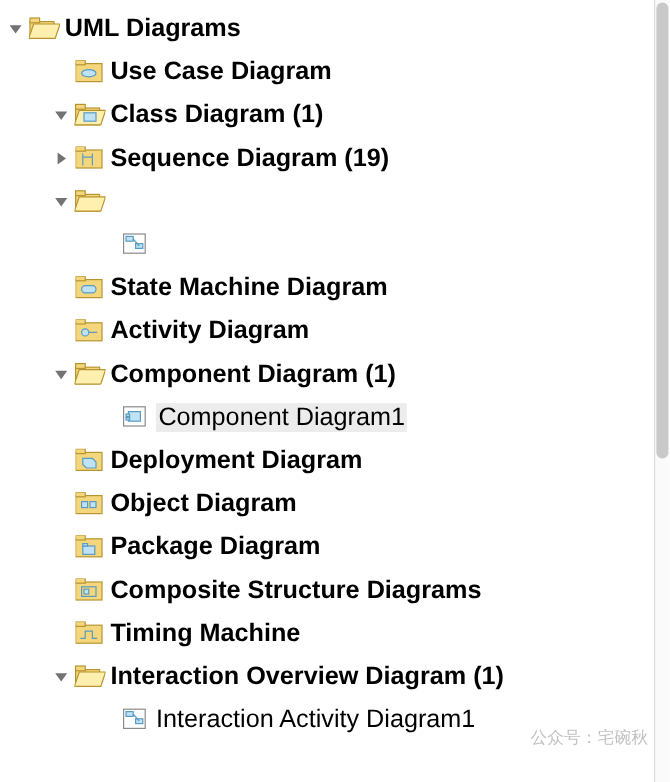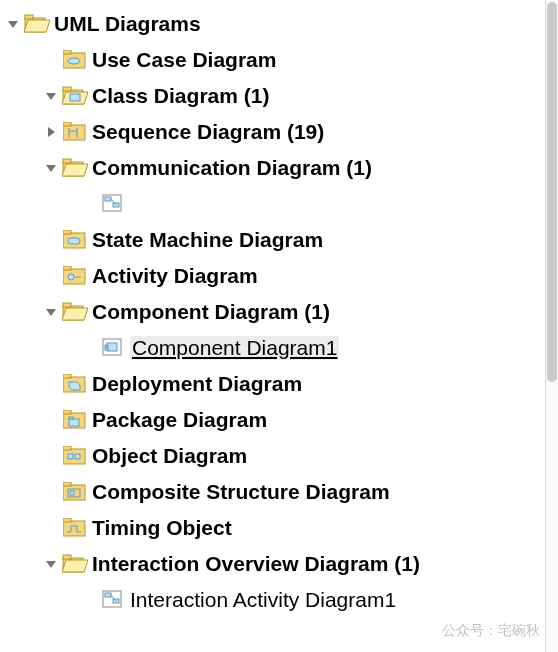--- a/index.html
+++ b/index.html
@@ -53,21 +53,20 @@
   .label {
     font-weight: 700;
     font-size: 21px;
   }
   .label.child {
     font-weight: 400;
   }
   .selected {
     background: #ececec;
     padding: 0 2px;
-    text-decoration: underline;
   }
   .scrollbar {
     position: absolute;
     right: 0;
     top: 0;
     width: 12px;
     height: 100%;
     background: #fafafa;
     border-left: 1px solid #dcdcdc;
   }
@@ -76,21 +75,21 @@
     left: 1px;
     right: 1px;
     top: 2px;
     height: 380px;
     background: #c9c9c9;
     border-radius: 6px;
   }
   .watermark {
     position: absolute;
     right: 18px;
-    bottom: 12px;
+    bottom: 28px;
     color: rgba(150,150,150,0.6);
     font-size: 14px;
     pointer-events: none;
   }
 </style>
 </head>
 <body>
 
 <div class="tree">
 
@@ -167,21 +166,20 @@
           <polygon points="1,3 11,3 6,10" fill="#737373"></polygon>
         </svg>
     </span>
     <span class="icon">
       <svg width="26" height="22" viewBox="0 0 26 22">
         <rect x="1" y="5" width="20" height="14" fill="#f4d67c" stroke="#b8942f"></rect>
         <polygon points="4,7 26,7 22,19 0,19" fill="#fff0b0" stroke="#b8942f"></polygon>
         <rect x="1" y="2" width="8" height="4" fill="#f4d67c" stroke="#b8942f"></rect>
       </svg>
     </span>
-    <span class="label">Communication Diagram (1)</span>
   </div>
   <div class="row">
     <span class="indent" style="width:98px"></span>
     <span class="icon">
       <svg width="24" height="22" viewBox="0 0 24 22">
         <rect x="2" y="2" width="18" height="16" fill="#ffffff" stroke="#8a8a8a"></rect>
         <rect x="4" y="4" width="6" height="4" fill="#bfe2f4" stroke="#5a9bc4"></rect>
         <rect x="12" y="10" width="6" height="4" fill="#bfe2f4" stroke="#5a9bc4"></rect>
         <line x1="10" y1="6" x2="15" y2="12" stroke="#5a9bc4"></line>
       </svg>
@@ -257,66 +255,66 @@
     <span class="label">Deployment Diagram</span>
   </div>
 
   <div class="row">
     <span class="indent" style="width:38px"></span>
     <span class="spacer"></span>
     <span class="icon">
       <svg width="24" height="20" viewBox="0 0 24 20">
         <rect x="0" y="3" width="22" height="15" fill="#f4d67c" stroke="#b8942f"></rect>
         <rect x="0" y="0" width="8" height="4" fill="#f4d67c" stroke="#b8942f"></rect>
+        <rect x="5" y="8" width="5" height="5" fill="#bfe2f4" stroke="#5a9bc4"></rect>
+        <rect x="12" y="8" width="5" height="5" fill="#bfe2f4" stroke="#5a9bc4"></rect>
+      </svg>
+    </span>
+    <span class="label">Object Diagram</span>
+  </div>
+
+  <div class="row">
+    <span class="indent" style="width:38px"></span>
+    <span class="spacer"></span>
+    <span class="icon">
+      <svg width="24" height="20" viewBox="0 0 24 20">
+        <rect x="0" y="3" width="22" height="15" fill="#f4d67c" stroke="#b8942f"></rect>
+        <rect x="0" y="0" width="8" height="4" fill="#f4d67c" stroke="#b8942f"></rect>
         <rect x="6" y="9" width="10" height="7" fill="#bfe2f4" stroke="#5a9bc4"></rect>
         <rect x="6" y="7" width="4" height="2" fill="#bfe2f4" stroke="#5a9bc4"></rect>
       </svg>
     </span>
     <span class="label">Package Diagram</span>
   </div>
 
   <div class="row">
     <span class="indent" style="width:38px"></span>
     <span class="spacer"></span>
     <span class="icon">
       <svg width="24" height="20" viewBox="0 0 24 20">
         <rect x="0" y="3" width="22" height="15" fill="#f4d67c" stroke="#b8942f"></rect>
         <rect x="0" y="0" width="8" height="4" fill="#f4d67c" stroke="#b8942f"></rect>
-        <rect x="5" y="8" width="5" height="5" fill="#bfe2f4" stroke="#5a9bc4"></rect>
-        <rect x="12" y="8" width="5" height="5" fill="#bfe2f4" stroke="#5a9bc4"></rect>
-      </svg>
-    </span>
-    <span class="label">Object Diagram</span>
-  </div>
-
-  <div class="row">
-    <span class="indent" style="width:38px"></span>
-    <span class="spacer"></span>
-    <span class="icon">
-      <svg width="24" height="20" viewBox="0 0 24 20">
-        <rect x="0" y="3" width="22" height="15" fill="#f4d67c" stroke="#b8942f"></rect>
-        <rect x="0" y="0" width="8" height="4" fill="#f4d67c" stroke="#b8942f"></rect>
         <rect x="5" y="7" width="12" height="8" fill="none" stroke="#5a9bc4"></rect>
         <rect x="7" y="9" width="4" height="4" fill="#bfe2f4" stroke="#5a9bc4"></rect>
       </svg>
     </span>
-    <span class="label">Composite Structure Diagram</span>
+    <span class="label">Composite Structure Diagrams</span>
   </div>
 
   <div class="row">
     <span class="indent" style="width:38px"></span>
     <span class="spacer"></span>
     <span class="icon">
       <svg width="24" height="20" viewBox="0 0 24 20">
         <rect x="0" y="3" width="22" height="15" fill="#f4d67c" stroke="#b8942f"></rect>
         <rect x="0" y="0" width="8" height="4" fill="#f4d67c" stroke="#b8942f"></rect>
         <polyline points="4,14 8,14 8,8 14,8 14,14 18,14" fill="none" stroke="#5a9bc4"></polyline>
       </svg>
     </span>
-    <span class="label">Timing Object</span>
+    <span class="label">Timing Machine</span>
   </div>
 
   <div class="row">
     <span class="indent" style="width:38px"></span>
     <span class="arrow">
       <svg width="12" height="12" viewBox="0 0 12 12">
           <polygon points="1,3 11,3 6,10" fill="#737373"></polygon>
         </svg>
     </span>
     <span class="icon">

